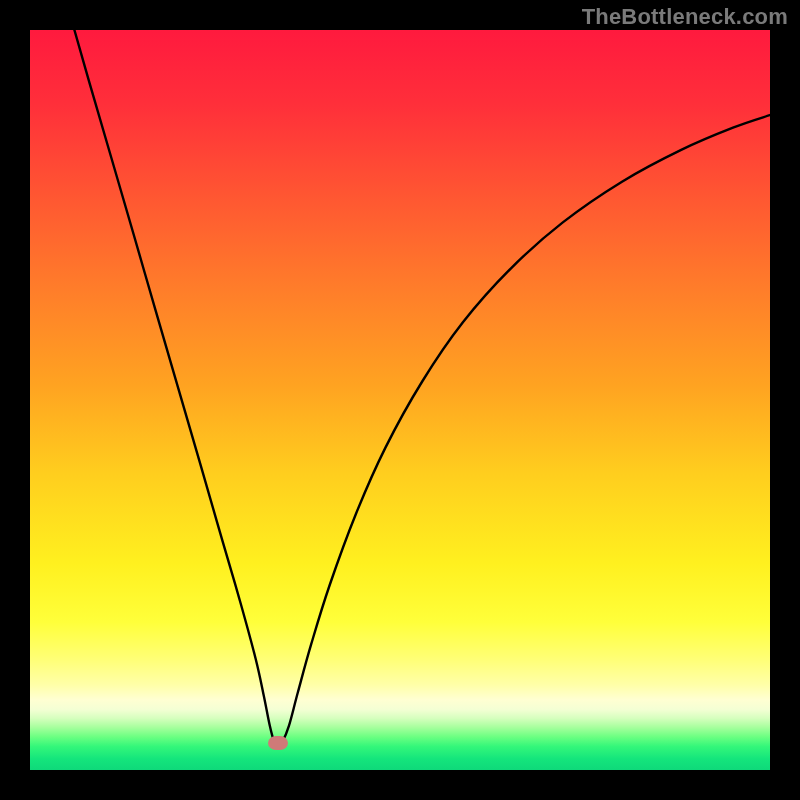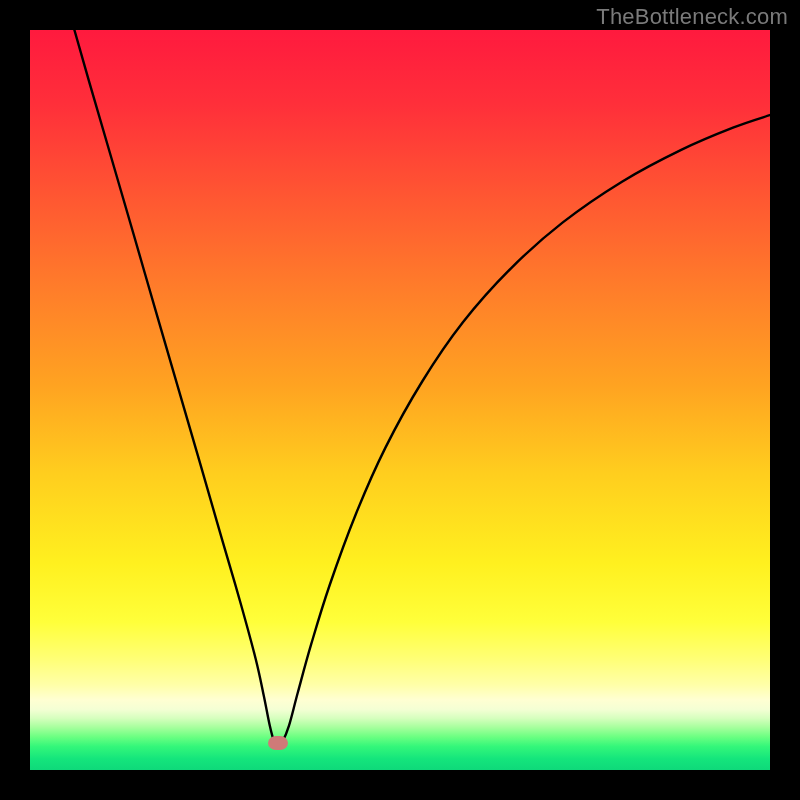--- a/index.html
+++ b/index.html
@@ -31,21 +31,21 @@
     position: absolute;
     inset: 0;
   }
   .watermark {
     position: absolute;
     top: 4px;
     right: 12px;
     color: #7a7a7a;
     font-size: 22px;
     letter-spacing: 0.2px;
-    font-weight: 400;
+    font-weight: 700;
   }
   .curve-svg {
     position: absolute;
     inset: 0;
   }
   .marker {
     position: absolute;
     width: 20px;
     height: 14px;
     background: #cf7a78;

